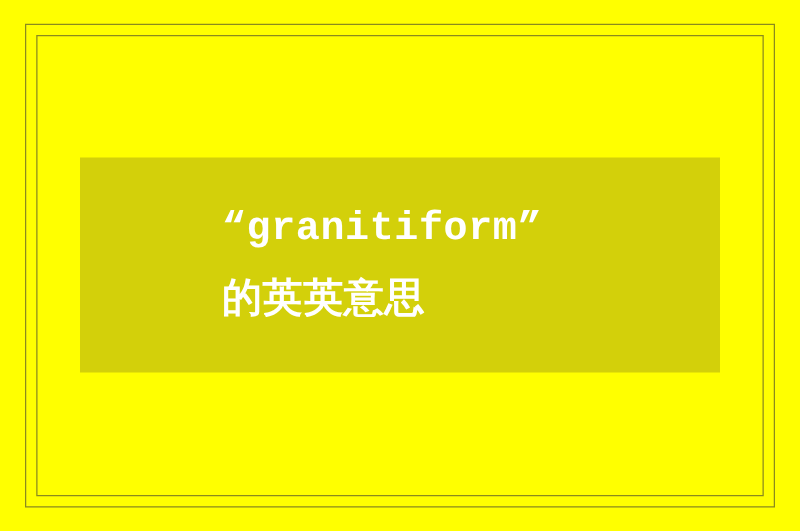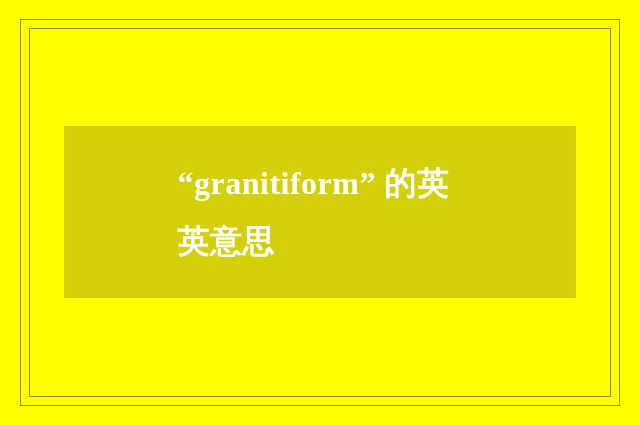--- a/index.html
+++ b/index.html
@@ -54,21 +54,21 @@
     background: #d3d00a;
     box-sizing: border-box;
     display: flex;
     flex-direction: column;
     align-items: center;
     justify-content: center;
   }
 
   .headline {
     color: #ffffff;
-    font-family: Liberation Serif, serif;
+    font-family: Liberation Mono, monospace;
     font-weight: bold;
     font-size: 32px;
     line-height: 58px;
     letter-spacing: 0.5px;
     text-align: left;
     width: 285px;
     margin: 0;
     padding: 0;
     word-break: break-all;
     white-space: normal;

